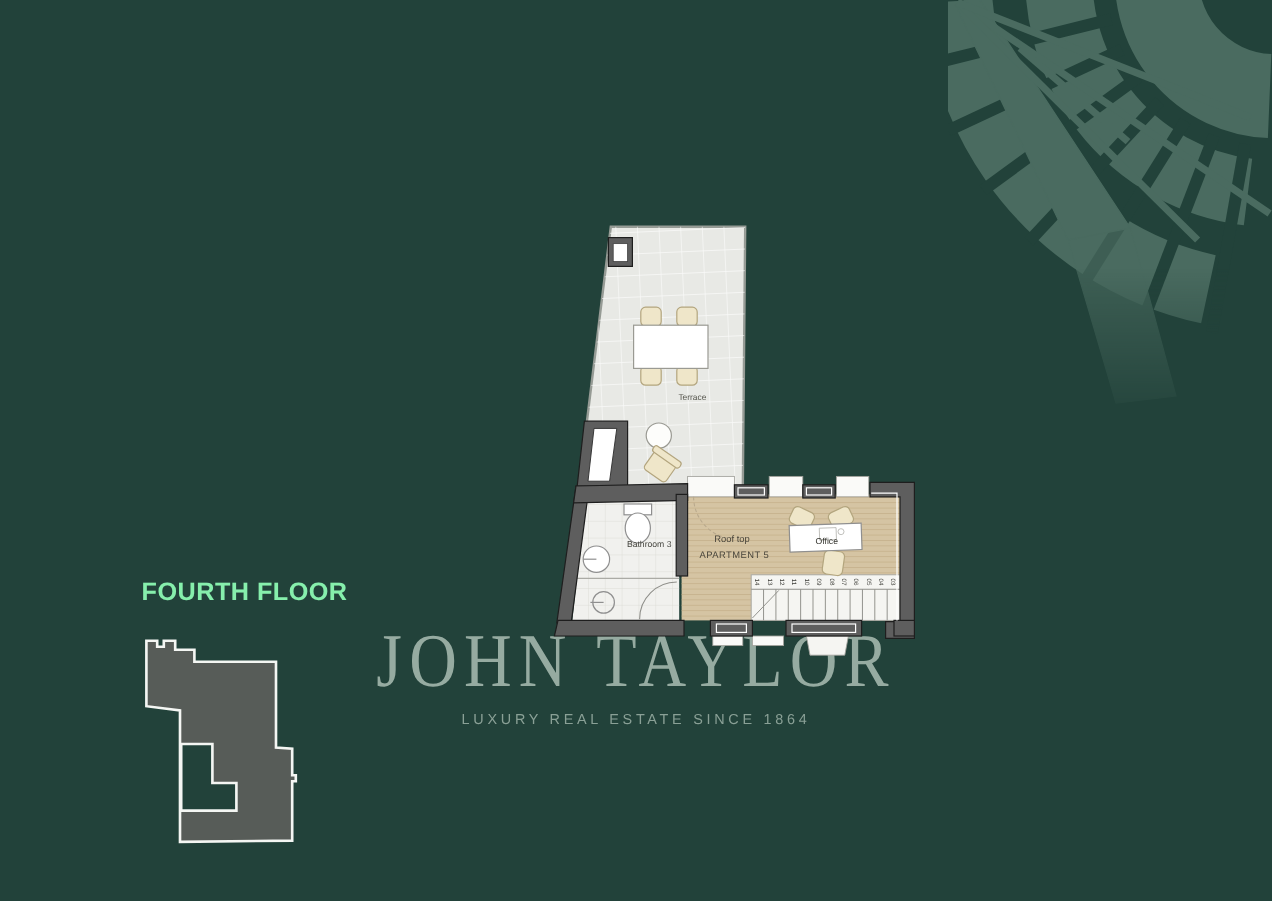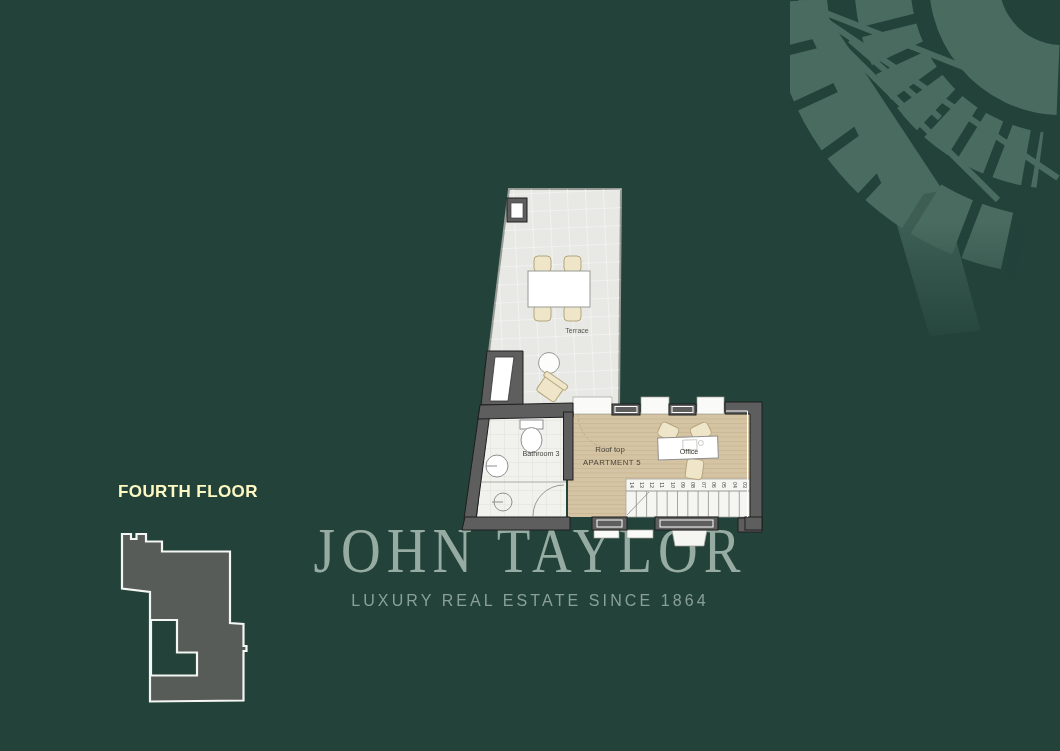--- a/index.html
+++ b/index.html
@@ -4,38 +4,38 @@
 <style>
   html,body{margin:0;padding:0;background:#10201b;}
   .stage{
     position:relative;width:1060px;height:751px;overflow:hidden;
     background:#22423a;
     font-family:"Liberation Sans",sans-serif;
   }
   .deco{position:absolute;top:0;right:0;width:270px;height:360px;}
   .floor-label{
     position:absolute;left:118px;top:482px;
-    font-size:17px;font-weight:700;letter-spacing:0.4px;
-    color:#fef9c3;
+    font-size:21px;font-weight:700;letter-spacing:0.4px;
+    color:#86efac;
   }
   .minimap{position:absolute;left:110px;top:526px;width:150px;height:182px;}
   .logo{
     position:absolute;left:265px;top:0;width:530px;text-align:center;
     pointer-events:none;
   }
   .logo h1{
     margin:0;position:absolute;left:0;right:0;top:527px;
     font-family:"Liberation Serif",serif;font-weight:400;
     font-size:55px;line-height:1;letter-spacing:6px;
     color:#9db1a7;opacity:.95;white-space:nowrap;
     transform:scaleY(1.15);transform-origin:center bottom;
   }
   .logo .tagline{
     margin:0;position:absolute;left:0;right:0;top:592px;
-    font-size:16px;letter-spacing:3.1px;color:#8aa096;white-space:nowrap;
+    font-size:12px;letter-spacing:3.1px;color:#8aa096;white-space:nowrap;
   }
   .plan{position:absolute;left:440px;top:170px;width:340px;height:380px;}
   svg text{font-family:"Liberation Sans",sans-serif;}
 </style>
 </head>
 <body>
 
 <div class="stage">
 
   <svg class="deco" viewBox="0 0 270 360">

